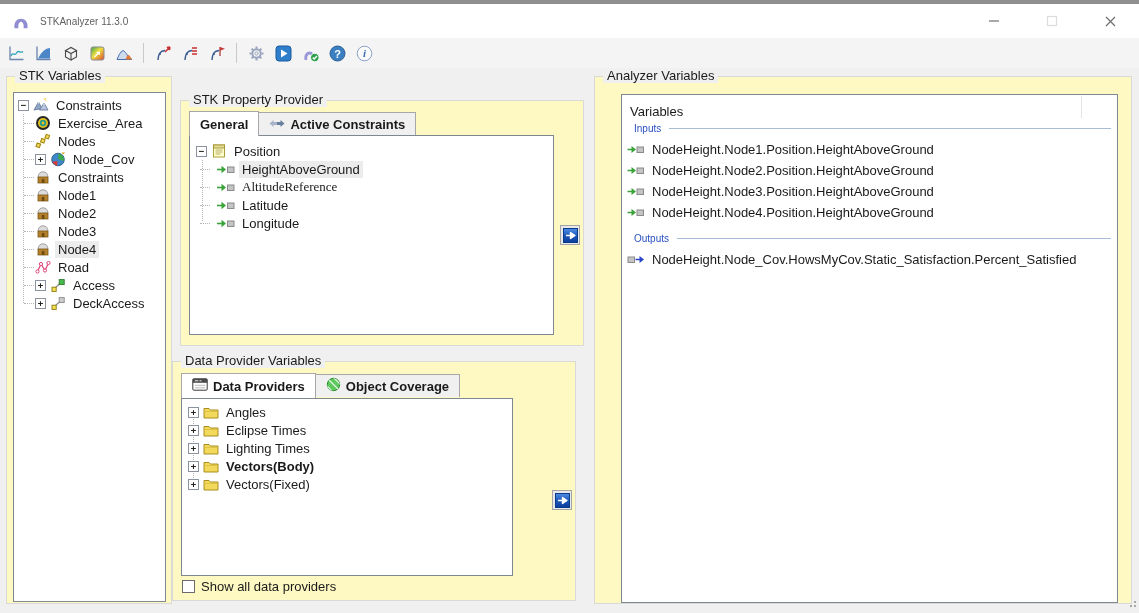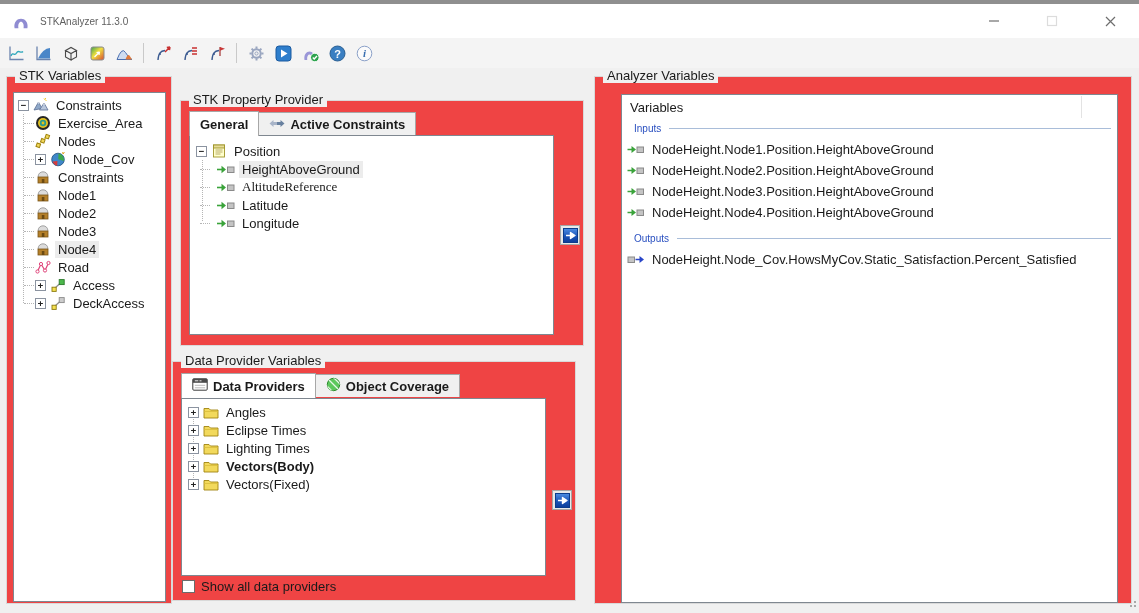--- a/index.html
+++ b/index.html
@@ -14,21 +14,21 @@
   .titlebar { position:absolute; left:0; top:0; width:100%; height:34px; background:#ffffff; display:flex; align-items:center; }
   .app-logo { margin:0 8px 0 10px; }
   .app-title { font-size:10px; color:#5f5f5f; }
   .win-controls { margin-left:auto; display:flex; height:100%; }
   .win-btn { width:58px; height:100%; display:flex; align-items:center; justify-content:center; background:transparent; border:none; cursor:default; }
   
   .toolbar { position:absolute; left:0; top:34px; width:100%; height:30px; display:flex; align-items:center; padding-left:4px; gap:3px; background:#f4f4f4; }
   .tbtn { width:24px; height:24px; display:flex; align-items:center; justify-content:center; border:none; background:transparent; }
   .tsep { width:1px; height:20px; background:#c9c9c9; margin:0 4px; }
   
-  .groupbox { position:absolute; border:1px solid #d9d9d9; background:#ef4444; }
+  .groupbox { position:absolute; border:1px solid #d9d9d9; background:#fef9c3; }
   .gb-label { position:absolute; top:-9px; left:8px; background:#f0f0f0; padding:0 4px; color:#1a1a1a; white-space:nowrap; }
   .whitebox { position:absolute; background:#ffffff; border:1px solid #7f8790; overflow:hidden; }
   
   .tree { position:relative; padding-top:3px; }
   .tree-row { position:relative; height:18px; display:flex; align-items:center; white-space:nowrap; }
   .tree-row.d0 { padding-left:4px; }
   .tree-row.d1 { padding-left:21px; }
   .tree-row.d1::before { content:""; position:absolute; left:10px; top:9px; width:10px; border-top:1px dotted #b5b5b5; }
   .vline { position:absolute; border-left:1px dotted #b5b5b5; z-index:0; }
   .exp { position:relative; z-index:1; width:11px; height:11px; flex:none; border:1px solid #8b93a0; background:#fff; margin-right:4px;
@@ -43,21 +43,21 @@
   .tab { display:inline-flex; align-items:center; gap:5px; height:23px; padding:0 10px; background:#f0f0f0;
          border:1px solid #a7a7a7; border-bottom:none; margin-right:-1px; }
   .tab.active { background:#ffffff; height:25px; position:relative; z-index:3; }
   
   .abtn { position:absolute; width:20px; height:20px; background:#e9e9e9; border:1px solid #a5a5a5; display:flex; align-items:center; justify-content:center; padding:0; }
   .abtn-inner { width:15px; height:15px; border:1px solid #0b3c8c; background:linear-gradient(180deg,#4b8ae0 0%,#1a54b8 55%,#0d3f9c 100%); display:flex; align-items:center; justify-content:center; }
   
   .checkrow { position:absolute; display:flex; align-items:center; gap:6px; }
   .checkbox { width:13px; height:13px; background:#fff; border:1px solid #6b6b6b; flex:none; }
   
-  .an-header { position:relative; height:24px; display:flex; align-items:center; padding-left:8px; }
+  .an-header { position:relative; height:24px; display:flex; align-items:flex-end; padding-left:8px; }
   .an-header .coldiv { position:absolute; right:35px; top:1px; height:22px; width:1px; background:#e3e3e3; }
   .sec-header { display:flex; align-items:center; gap:8px; padding-left:12px; margin:4px 0 5px 0; font-size:10px; color:#2a50c0; }
   .sec-header .rule { flex:1; height:1px; background:#a9bdd9; margin-right:6px; }
   .var-row { display:flex; align-items:center; gap:3px; height:21px; padding-left:5px; white-space:nowrap; }
   .resize-grip { position:absolute; right:2px; bottom:2px; }
 </style>
 </head>
 <body>
 
 <div class="window">
@@ -434,21 +434,21 @@
               </defs>
               <circle cx="7.5" cy="7.5" r="6.2" fill="#5cc85c" stroke="#2a8a2a"></circle>
               <g clip-path="url(#occ)" stroke="#e8f8e8" stroke-width="1.3">
                 <path d="M-1 7 L8 16 M2 2 L13 13 M6 -1 L16 9"></path>
               </g>
             </svg>
         </span>
         <span>Object Coverage</span>
       </div>
     </div>
-    <div class="whitebox" style="left:8px; top:36px; width:365px; height:178px;">
+    <div class="whitebox" style="left:8px; top:36px; width:332px; height:178px;">
       <div class="tree" style="padding-top:4px;">
         <div class="vline" style="left:11px; top:13px; height:72px;"></div>
         <div class="tree-row d0" style="padding-left:6px;">
           <span class="exp plus"></span>
           <span class="ticon">
             <svg width="16" height="13" viewBox="0 0 16 13">
                 <path d="M1 2.5 L6 2.5 L7.5 4 L15 4 L15 12 L1 12 Z" fill="#f2d95c" stroke="#a08410" stroke-width="0.9"></path>
                 <path d="M1 5.5 H15" stroke="#d8bc3a" stroke-width="0.8"></path>
               </svg>
           </span>

